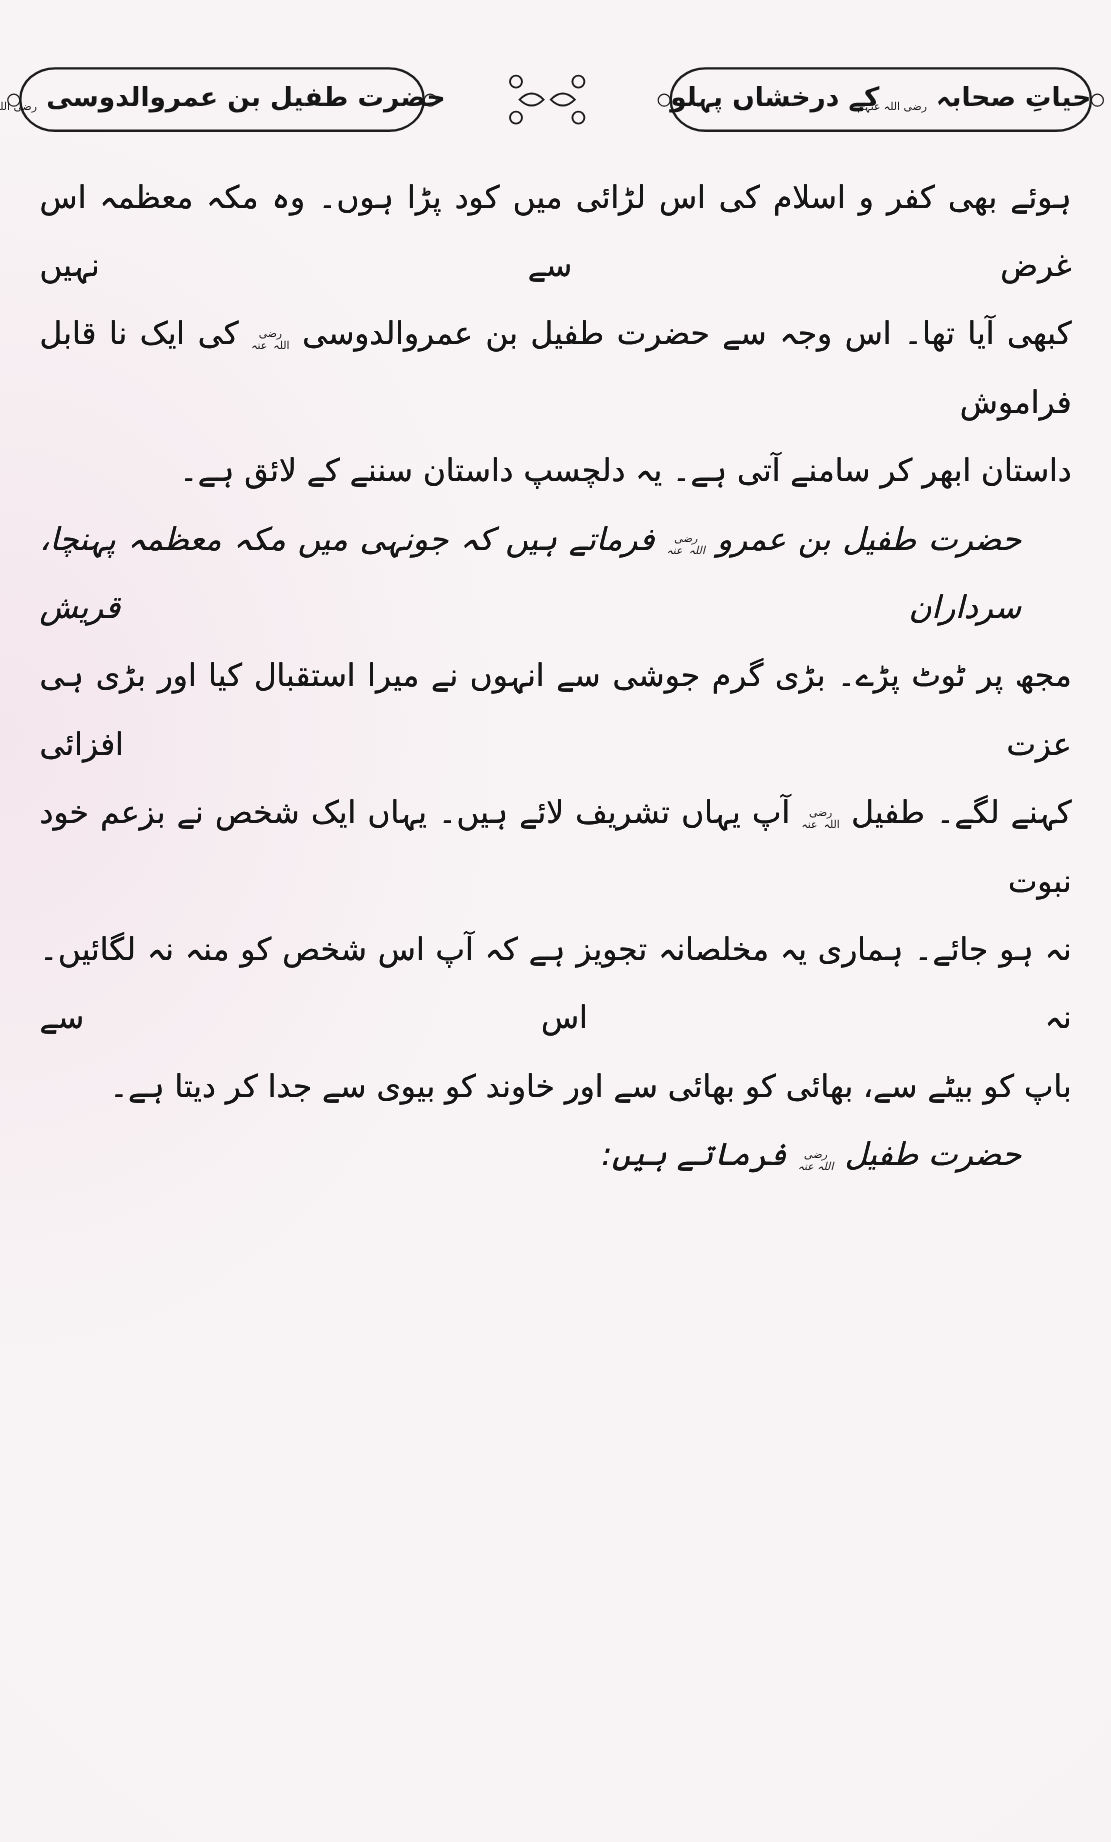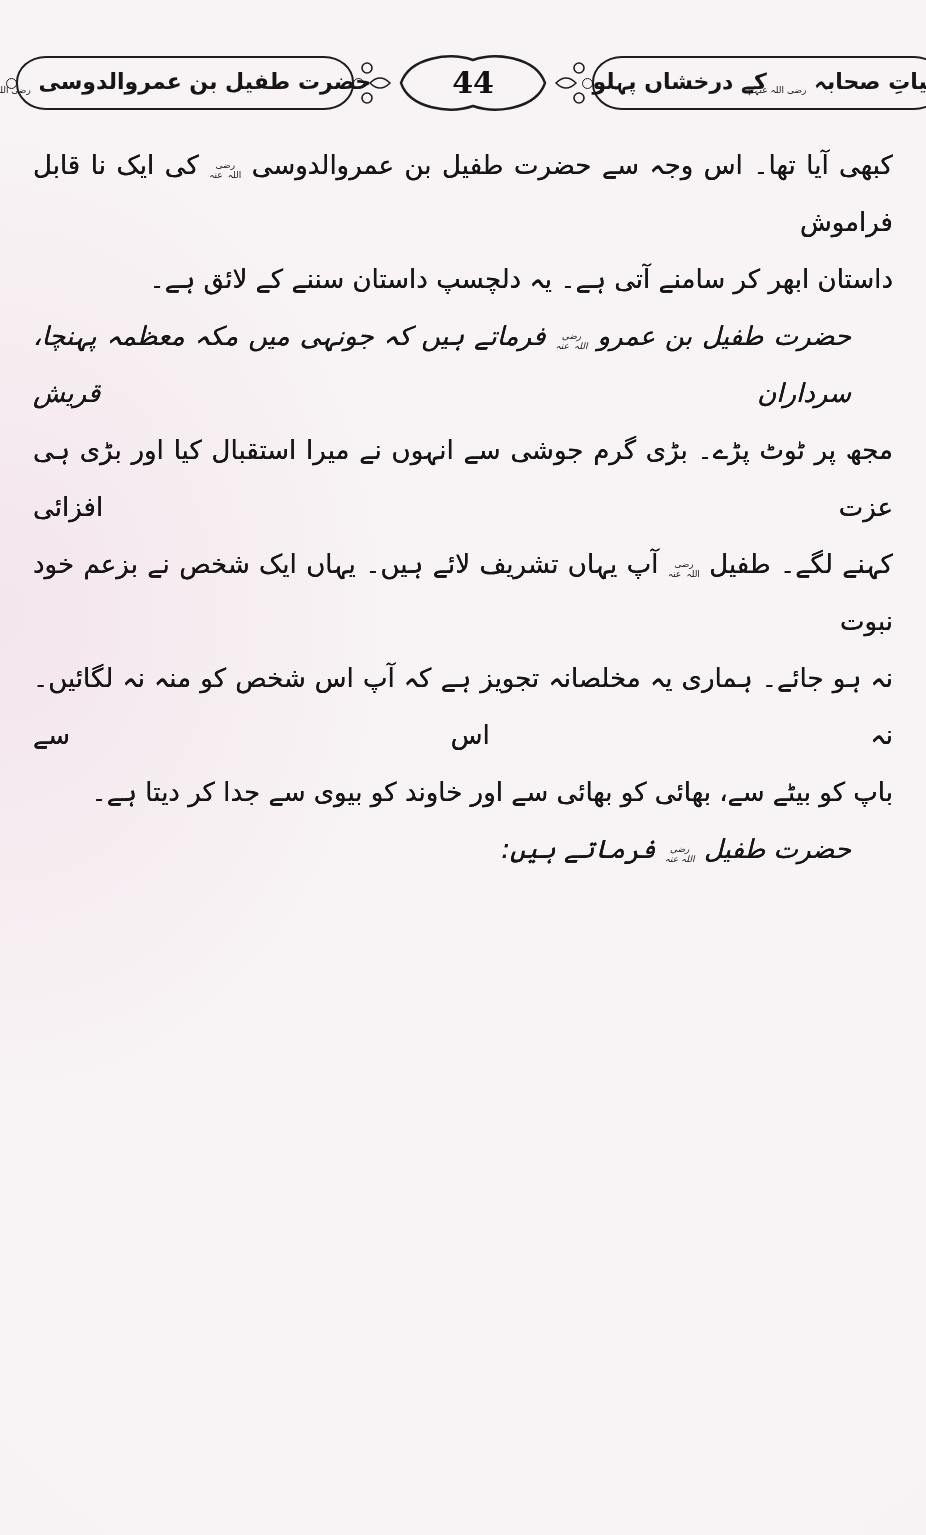--- a/index.html
+++ b/index.html
@@ -72,41 +72,36 @@
     <div class="cartouche cartouche-left">
       <span class="title-text">حضرت طفیل بن عمروالدوسی <span class="hon">رضی اللہ عنہ</span></span>
     </div>
 
     <div class="center-group">
       <svg class="sprig" width="34" height="62" viewBox="0 0 34 62">
         <circle cx="9" cy="16" r="5" fill="none" stroke="#1d1d1d" stroke-width="1.6"></circle>
         <circle cx="9" cy="46" r="5" fill="none" stroke="#1d1d1d" stroke-width="1.6"></circle>
         <path d="M12,31 q10,-10 20,0 q-10,10 -20,0 Z" fill="none" stroke="#1d1d1d" stroke-width="1.6"></path>
       </svg>
-      <div class="page-number-ornament">
-        <svg width="158" height="64" viewBox="0 0 158 64">
-          <path d="M79,9 C56,1 16,6 7,32 C16,58 56,63 79,55 C102,63 142,58 151,32 C142,6 102,1 79,9 Z" fill="none" stroke="#1d1d1d" stroke-width="2.4"></path>
-        </svg>
-        <div class="num">44</div>
-      </div>
       <svg class="sprig" width="34" height="62" viewBox="0 0 34 62">
         <circle cx="25" cy="16" r="5" fill="none" stroke="#1d1d1d" stroke-width="1.6"></circle>
         <circle cx="25" cy="46" r="5" fill="none" stroke="#1d1d1d" stroke-width="1.6"></circle>
         <path d="M2,31 q10,-10 20,0 q-10,10 -20,0 Z" fill="none" stroke="#1d1d1d" stroke-width="1.6"></path>
       </svg>
     </div>
 
     <div class="cartouche cartouche-right">
       <span class="title-text">حیاتِ صحابہ <span class="hon">رضی اللہ عنہم</span> کے درخشاں پہلو</span>
     </div>
 
   </header>
 
   <main class="body-text">
       <div class="para">
+        <div class="line just">ہوئے بھی کفر و اسلام کی اس لڑائی میں کود پڑا ہوں۔ وہ مکہ معظمہ اس غرض سے نہیں</div>
         <div class="line just">کبھی آیا تھا۔ اس وجہ سے حضرت طفیل بن عمروالدوسی <span class="hon">رضی اللہ عنہ</span> کی ایک نا قابل فراموش</div>
         <div class="line">داستان ابھر کر سامنے آتی ہے۔ یہ دلچسپ داستان سننے کے لائق ہے۔</div>
       </div>
       <div class="para indent">
         <div class="line just">حضرت طفیل بن عمرو <span class="hon">رضی اللہ عنہ</span> فرماتے ہیں کہ جونہی میں مکہ معظمہ پہنچا، سرداران قریش</div>
         <div class="line just">مجھ پر ٹوٹ پڑے۔ بڑی گرم جوشی سے انہوں نے میرا استقبال کیا اور بڑی ہی عزت افزائی</div>
         <div class="line just">کہنے لگے۔ طفیل <span class="hon">رضی اللہ عنہ</span> آپ یہاں تشریف لائے ہیں۔ یہاں ایک شخص نے بزعم خود نبوت</div>
         <div class="line just">نہ ہو جائے۔ ہماری یہ مخلصانہ تجویز ہے کہ آپ اس شخص کو منہ نہ لگائیں۔ نہ اس سے</div>
         <div class="line">باپ کو بیٹے سے، بھائی کو بھائی سے اور خاوند کو بیوی سے جدا کر دیتا ہے۔</div>
       </div>

